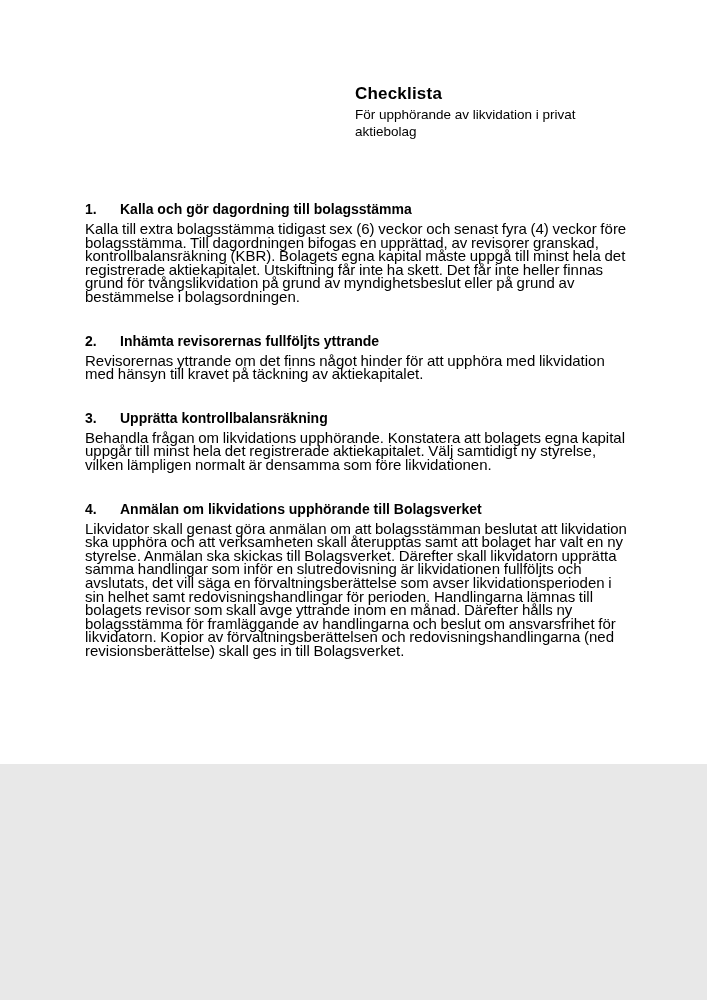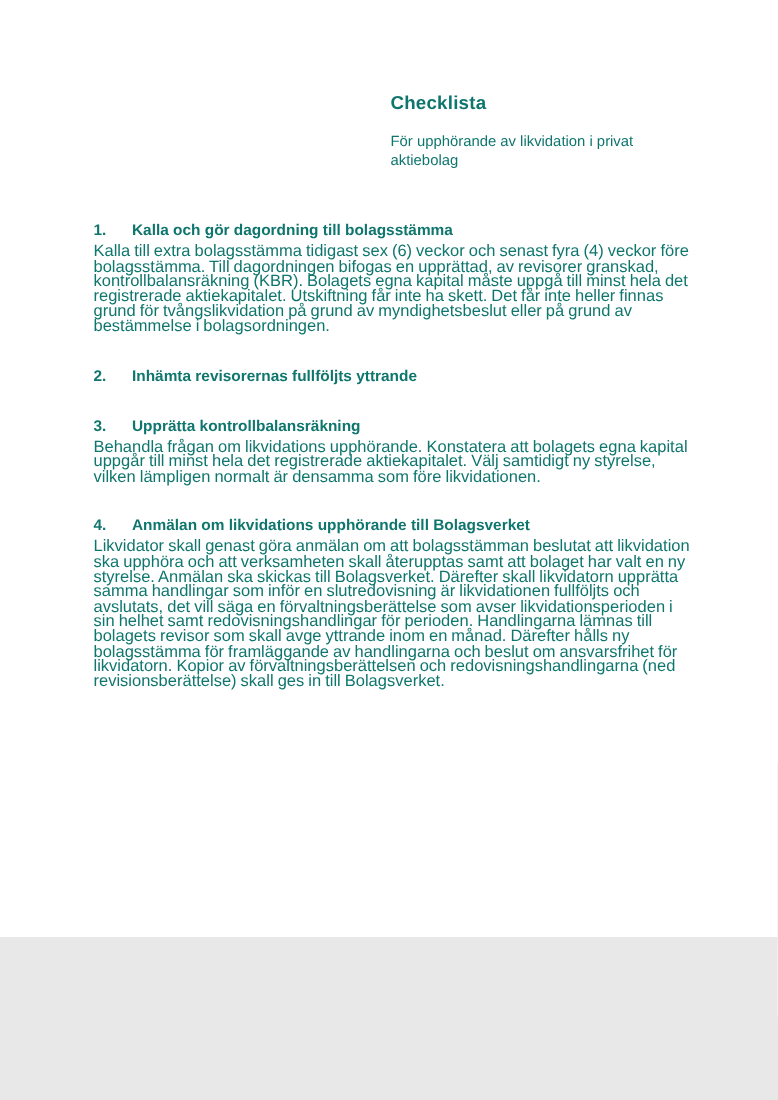--- a/index.html
+++ b/index.html
@@ -2,41 +2,41 @@
 <html><head>
 <meta charset="utf-8">
 <style>
   * { margin: 0; padding: 0; box-sizing: border-box; }
   html, body { background: #e8e8e8; }
   body { font-family: "Liberation Sans", sans-serif; }
 
   .page {
     position: relative;
     width: 707px;
-    height: 852px;
+    height: 764px;
     margin: 0 auto;
     background: #ffffff;
-    color: #0f766e;
+    color: #000000;
     overflow: hidden;
   }
 
   .title-block {
     position: absolute;
     left: 355px;
     top: 84px;
     width: 252px;
   }
   .doc-title {
     font-size: 17px;
     font-weight: bold;
     line-height: 20px;
     letter-spacing: 0.2px;
   }
   .doc-subtitle {
-    margin-top: 16px;
+    margin-top: 2px;
     font-size: 13.5px;
     line-height: 17px;
   }
 
   .content {
     position: absolute;
     left: 85px;
     top: 200px;
     width: 548px;
   }
@@ -87,20 +87,21 @@
         <span class="section-title">Kalla och gör dagordning till bolagsstämma</span>
       </div>
       <p class="section-body">Kalla till extra bolagsstämma tidigast sex (6) veckor och senast fyra (4) veckor före bolagsstämma. Till dagordningen bifogas en upprättad, av revisorer granskad, kontrollbalansräkning (KBR). Bolagets egna kapital måste uppgå till minst hela det registrerade aktiekapitalet. Utskiftning får inte ha skett. Det får inte heller finnas grund för tvångslikvidation på grund av myndighetsbeslut eller på grund av bestämmelse i bolagsordningen.</p>
     </div>
 
     <div class="section">
       <div class="section-heading">
         <span class="section-number">2.</span>
         <span class="section-title">Inhämta revisorernas fullföljts yttrande</span>
       </div>
+      <p class="section-body">Revisorernas yttrande om det finns något hinder för att upphöra med likvidation med hänsyn till kravet på täckning av aktiekapitalet.</p>
     </div>
 
     <div class="section">
       <div class="section-heading">
         <span class="section-number">3.</span>
         <span class="section-title">Upprätta kontrollbalansräkning</span>
       </div>
       <p class="section-body">Behandla frågan om likvidations upphörande. Konstatera att bolagets egna kapital uppgår till minst hela det registrerade aktiekapitalet. Välj samtidigt ny styrelse, vilken lämpligen normalt är densamma som före likvidationen.</p>
     </div>
 

